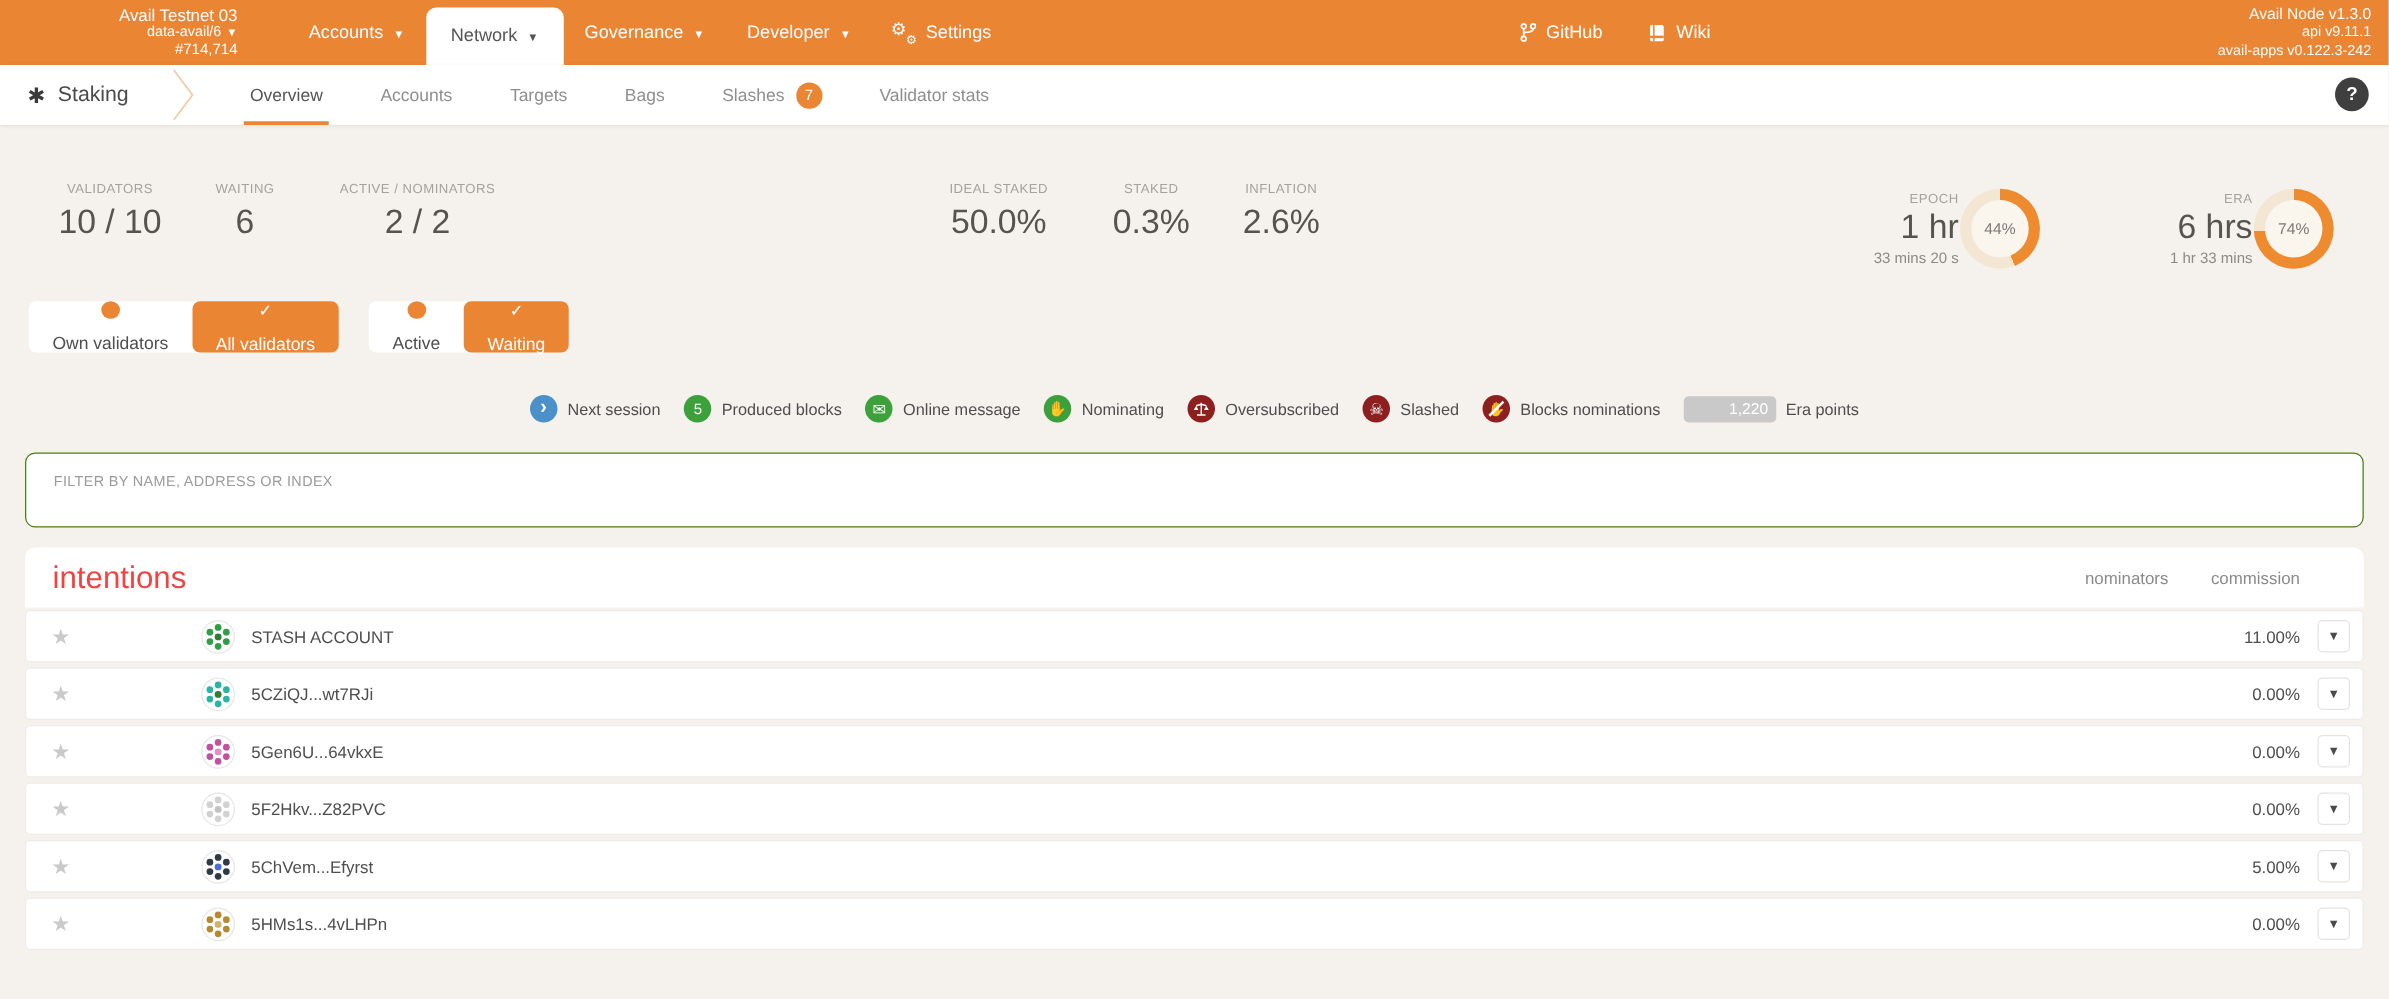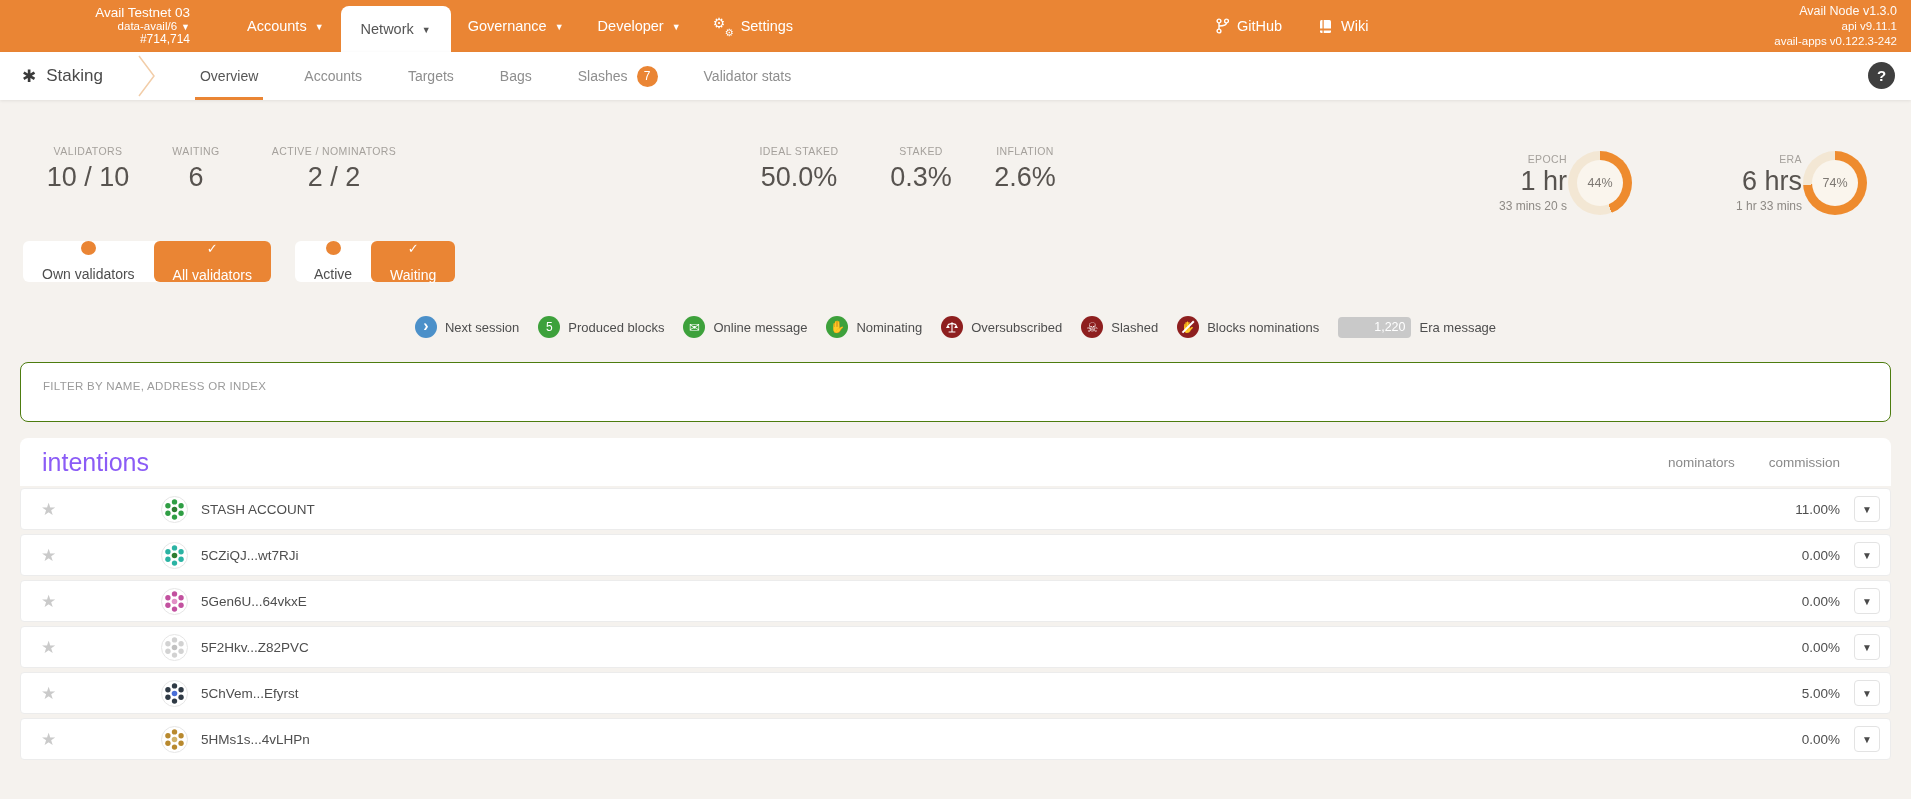--- a/index.html
+++ b/index.html
@@ -69,21 +69,21 @@
   .era-badge { background:#c9c9c9; color:#fff; border-radius:4px; min-width:46px; height:21px; display:flex; align-items:center; justify-content:center; font-size:12.5px; padding:0 6px; }
 
   
   .filter-card { margin:24px 20px 0; height:60px; background:#fff; border:1px solid #4d7c0f; border-radius:8px; padding:13px 22px 0; }
   .filter-card input { width:100%; border:none; outline:none; font-size:11.5px; letter-spacing:.3px; color:#555; font-family:"Liberation Sans",sans-serif; background:transparent; }
   .filter-card input::placeholder { color:#9b9b9b; text-transform:uppercase; opacity:1; }
 
   
   .table-wrap { margin:16px 20px 0; }
   .table-head { background:#fff; border-radius:8px 8px 0 0; height:48px; display:flex; align-items:center; padding:0 10px 0 22px; margin-bottom:2px; }
-  .table-title { font-size:25px; color:#8b5cf6; font-weight:300; }
+  .table-title { font-size:25px; color:#ef4444; font-weight:300; }
   .head-spacer { flex:1; }
   .col-heads { display:flex; gap:34px; margin-right:41px; }
   .col-head { font-size:13.5px; color:#8a8a8a; text-align:right; }
   .vrow { background:#fff; border:1px solid #ececec; border-radius:4px; height:42px; margin-bottom:4px; display:flex; align-items:center; padding:0 10px 0 0; }
   .star-cell { padding-left:20px; width:48px; font-size:17px; color:#cacaca; cursor:pointer; line-height:1; }
   .identicon { width:27px; height:27px; border-radius:50%; background:#fff; border:1px solid #e6e6e6; margin-left:92px; flex:0 0 auto; }
   .row-name { margin-left:13px; font-size:13.5px; color:#4e4e4e;text-align:right; }
   .row-spacer { flex:1; }
   .commission { font-size:13.5px; color:#4e4e4e; width:80px; text-align:right; }
   .row-dd { width:26px; height:26px; border:1px solid #e3e3e3; border-radius:4px; background:#fff; color:#4a4a4a; font-size:10px; display:flex; align-items:center; justify-content:center; margin-left:14px; cursor:pointer; font-family:"Liberation Sans",sans-serif; }
@@ -290,21 +290,21 @@
     </div>
     <div class="legend-item">
       <span class="legend-circle" style="background: rgb(142, 31, 31);">
         <span style="font-size: 11px;">✋</span>
         <span class="strike"></span>
       </span>
       <span>Blocks nominations</span>
     </div>
     <div class="legend-item">
       <span class="era-badge" style="background: rgb(201, 201, 201); padding-left: 36px;">1,220</span>
-      <span>Era message</span>
+      <span>Era points</span>
     </div>
   </div>
 
 <div class="filter-card">
   <input type="text" value="" placeholder="FILTER BY NAME, ADDRESS OR INDEX" style="">
 </div>
 
 <div class="table-wrap">
   <div class="table-head">
     <div class="table-title">intentions</div>

